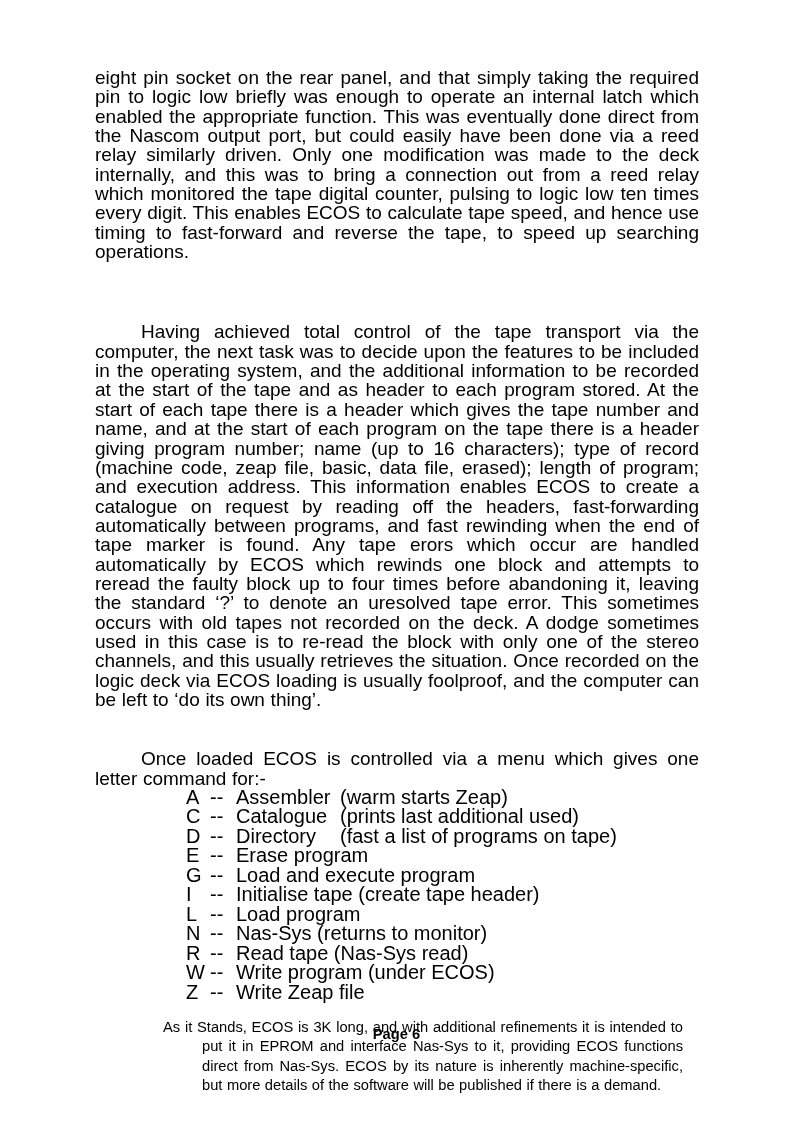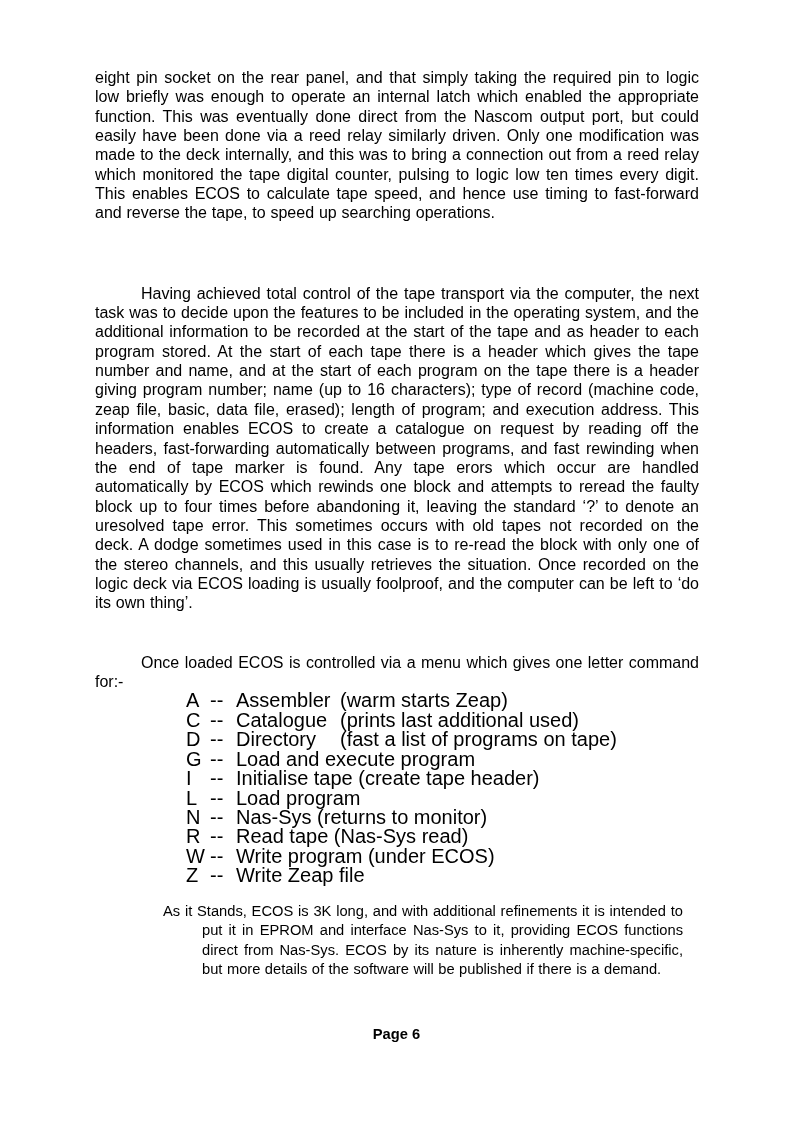--- a/index.html
+++ b/index.html
@@ -22,21 +22,21 @@
     box-sizing: border-box;
   }
   .content {
     position: absolute;
     left: 95px;
     top: 68px;
     width: 604px;
   }
   p.body-par {
     margin: 0;
-    font-size: 16px;
+    font-size: 19px;
     line-height: 19.35px;
     text-align: justify;
     text-justify: inter-word;
     word-spacing: 0.4px;
     hyphens: none;
   }
   .gap-1 { height: 61px; }
   .gap-2 { height: 40px; }
   .indent-first { text-indent: 46px; }
 
@@ -119,20 +119,23 @@
       <li class="cmd-row">
         <span class="cmd-key">A</span><span class="cmd-dash">--</span><span class="cmd-desc desc-col">Assembler</span><span class="cmd-note">(warm starts Zeap)</span>
       </li>
       <li class="cmd-row">
         <span class="cmd-key">C</span><span class="cmd-dash">--</span><span class="cmd-desc desc-col">Catalogue</span><span class="cmd-note">(prints last additional used)</span>
       </li>
       <li class="cmd-row">
         <span class="cmd-key">D</span><span class="cmd-dash">--</span><span class="cmd-desc desc-col">Directory</span><span class="cmd-note">(fast a list of programs on tape)</span>
       </li>
       <li class="cmd-row">
+        <span class="cmd-key">E</span><span class="cmd-dash">--</span><span class="cmd-desc">Erase program</span><span class="cmd-note"></span>
+      </li>
+      <li class="cmd-row">
         <span class="cmd-key">G</span><span class="cmd-dash">--</span><span class="cmd-desc">Load and execute program</span><span class="cmd-note"></span>
       </li>
       <li class="cmd-row">
         <span class="cmd-key">I</span><span class="cmd-dash">--</span><span class="cmd-desc">Initialise  tape (create tape header)</span><span class="cmd-note"></span>
       </li>
       <li class="cmd-row">
         <span class="cmd-key">L</span><span class="cmd-dash">--</span><span class="cmd-desc">Load program</span><span class="cmd-note"></span>
       </li>
       <li class="cmd-row">
         <span class="cmd-key">N</span><span class="cmd-dash">--</span><span class="cmd-desc">Nas-Sys (returns to monitor)</span><span class="cmd-note"></span>

